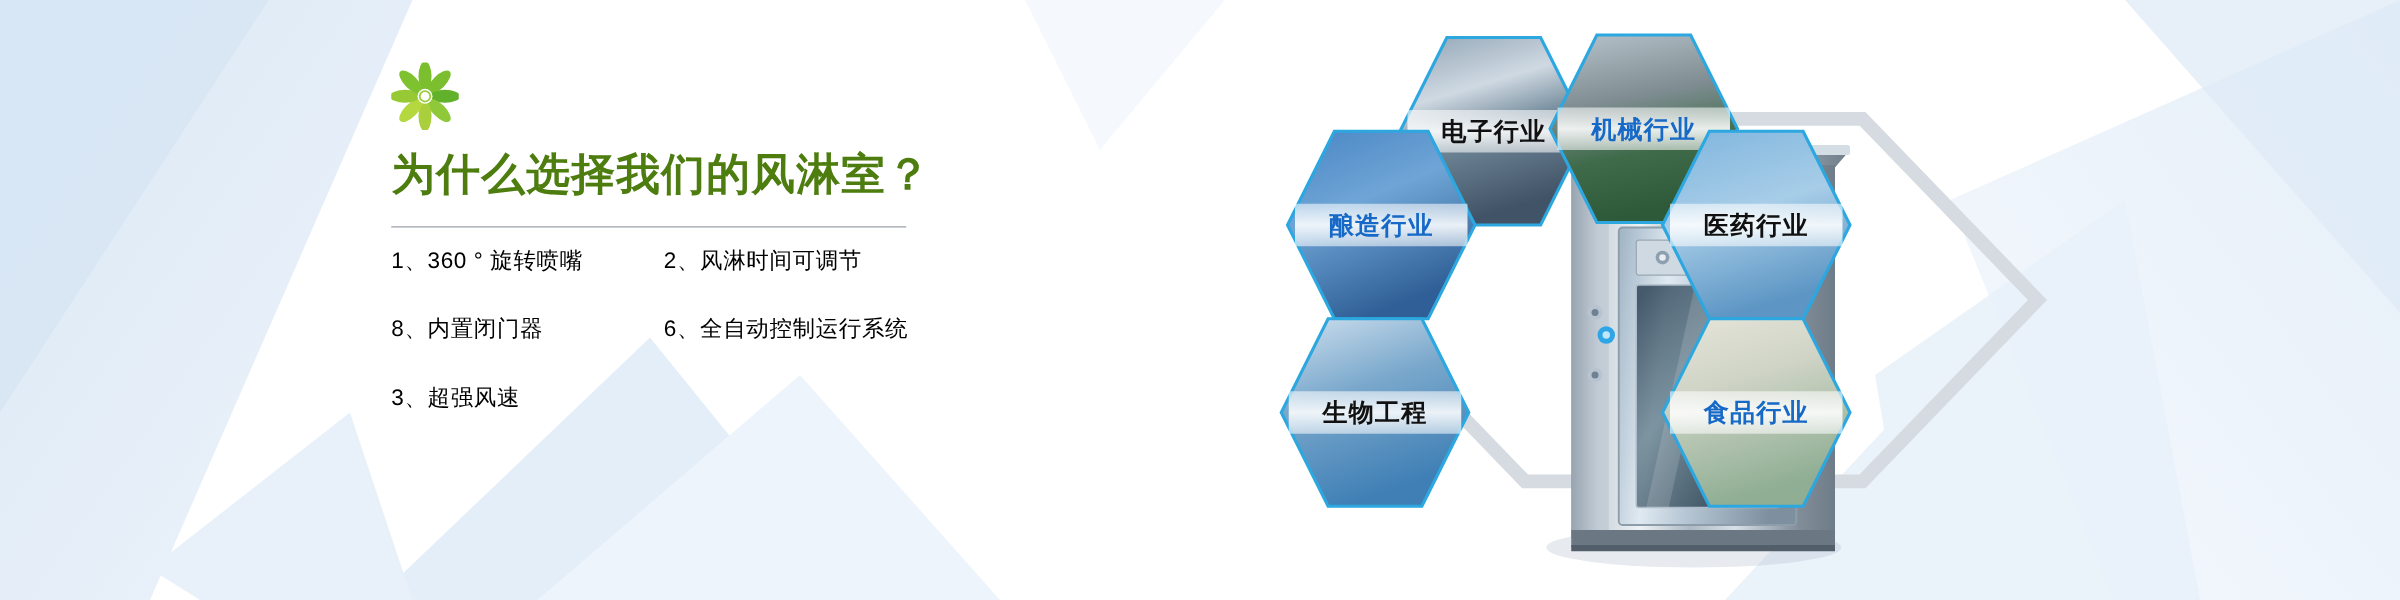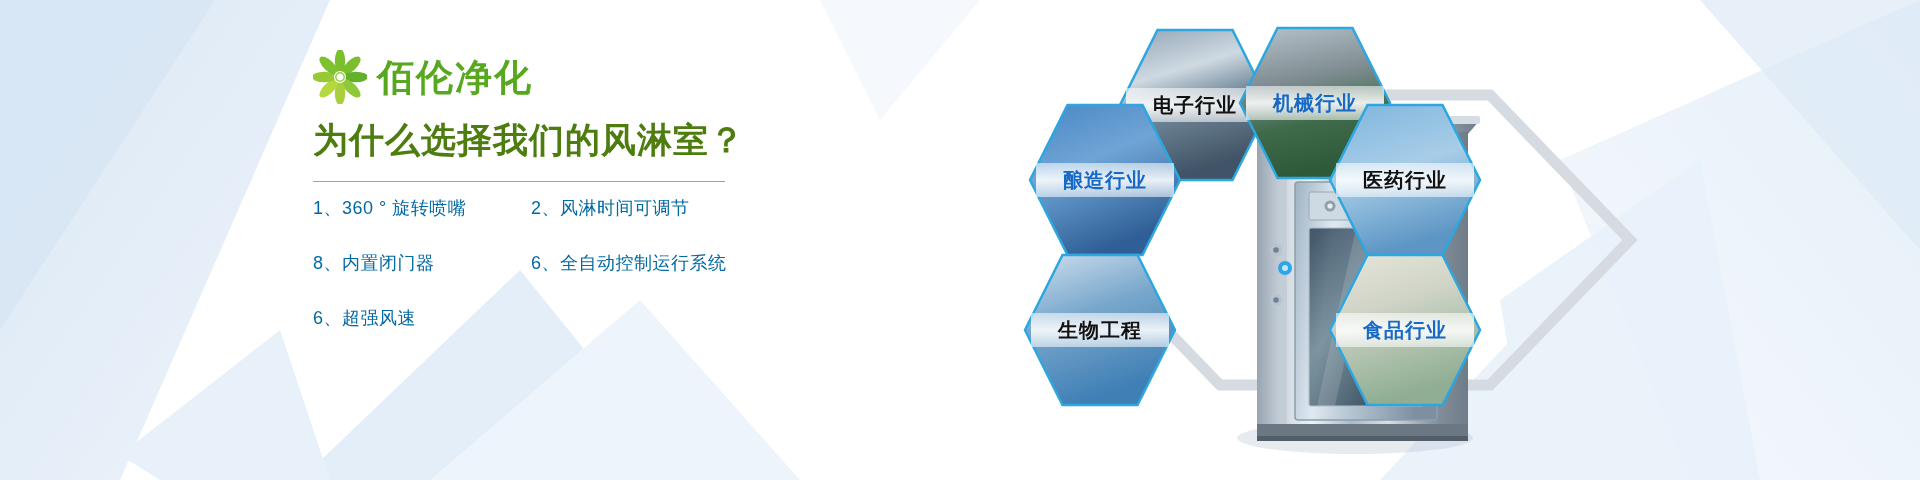--- a/index.html
+++ b/index.html
@@ -34,21 +34,21 @@
     position:absolute;left:313px;top:181px;width:412px;height:1px;
     background:#9aa2ab;
   }
 
   .features{
     position:absolute;left:313px;top:196px;width:430px;
     display:grid;grid-template-columns:218px 212px;
     row-gap:31px;
   }
   .feature{
-    font-size:18px;color:#0369a1;white-space:nowrap;line-height:24px;
+    font-size:18px;color:#000000;white-space:nowrap;line-height:24px;
     letter-spacing:0.5px;
   }
 
   
   .right{position:absolute;left:790px;top:0;width:1130px;height:376px;}
   .right svg{position:absolute;top:0;left:0;}
 
   .hex-label{
     font-weight:bold;font-size:20px;letter-spacing:1px;
     font-family:"Liberation Sans","DejaVu Sans",sans-serif;
@@ -102,33 +102,32 @@
               <ellipse cx="0" cy="-16" rx="5.2" ry="12" fill="#a9d03c" transform="rotate(180)"></ellipse>
               <ellipse cx="0" cy="-16" rx="5.2" ry="12" fill="#b6d83f" transform="rotate(225)"></ellipse>
               <ellipse cx="0" cy="-16" rx="5.2" ry="12" fill="#96c934" transform="rotate(270)"></ellipse>
               <ellipse cx="0" cy="-16" rx="5.2" ry="12" fill="#7fc230" transform="rotate(315)"></ellipse>
             </g>
             <circle cx="0" cy="0" r="6" fill="#ffffff"></circle>
             <circle cx="0" cy="0" r="4.2" fill="none" stroke="#9bcd3c" stroke-width="1.4"></circle>
           </g>
         </svg>
       </span>
-      <span class="logo-text">佰伦净化</span>
     </div>
 
     <div class="headline">为什么选择我们的风淋室？</div>
 
     <div class="divider"></div>
 
     <div class="features">
       <div class="feature">1、360 ° 旋转喷嘴</div>
       <div class="feature">2、风淋时间可调节</div>
       <div class="feature">8、内置闭门器</div>
       <div class="feature">6、全自动控制运行系统</div>
-      <div class="feature">6、超强风速</div>
+      <div class="feature">3、超强风速</div>
     </div>
   </div>
 
   <div class="right">
     <svg width="1130" height="480" viewBox="0 0 1130 480">
       <defs>
 
         <clipPath id="hexclip" clipPathUnits="objectBoundingBox">
           <polygon points="0.25,0 0.75,0 1,0.5 0.75,1 0.25,1 0,0.5"></polygon>
         </clipPath>

